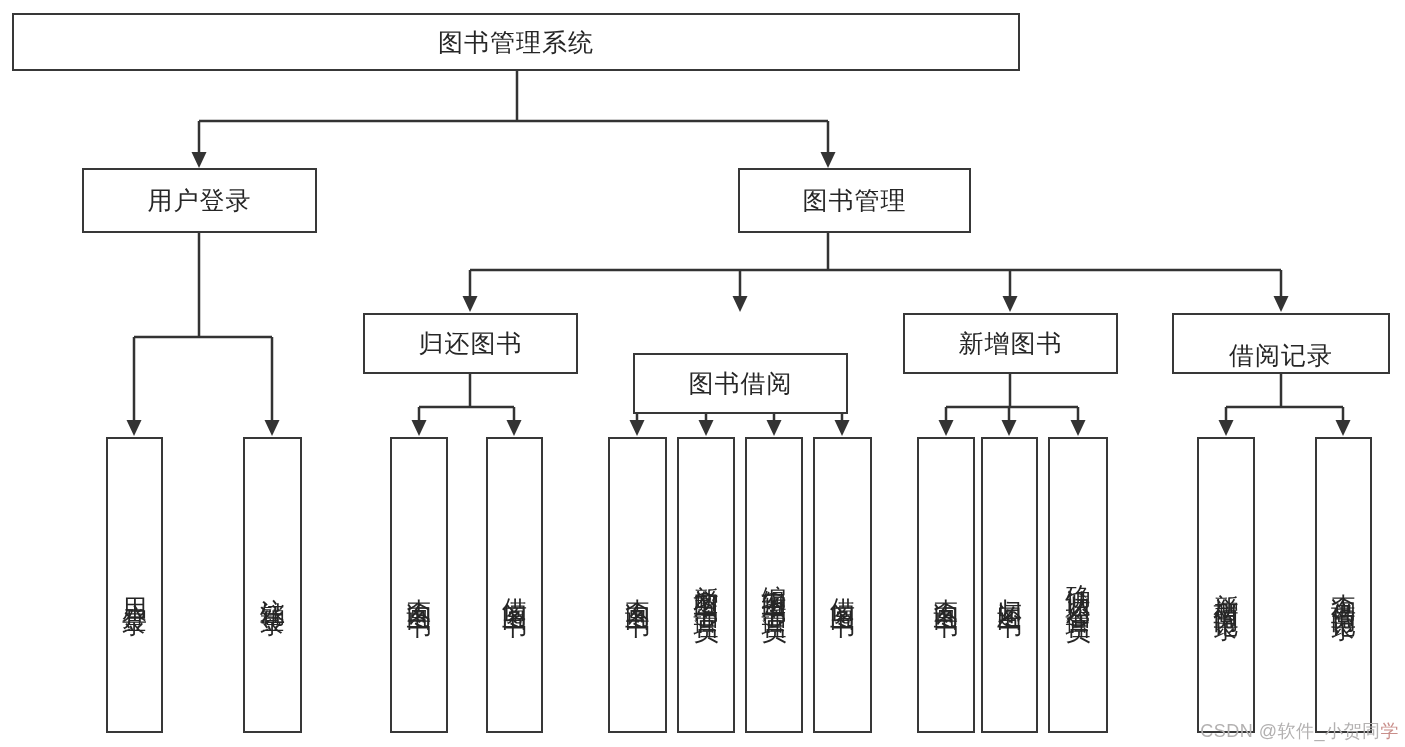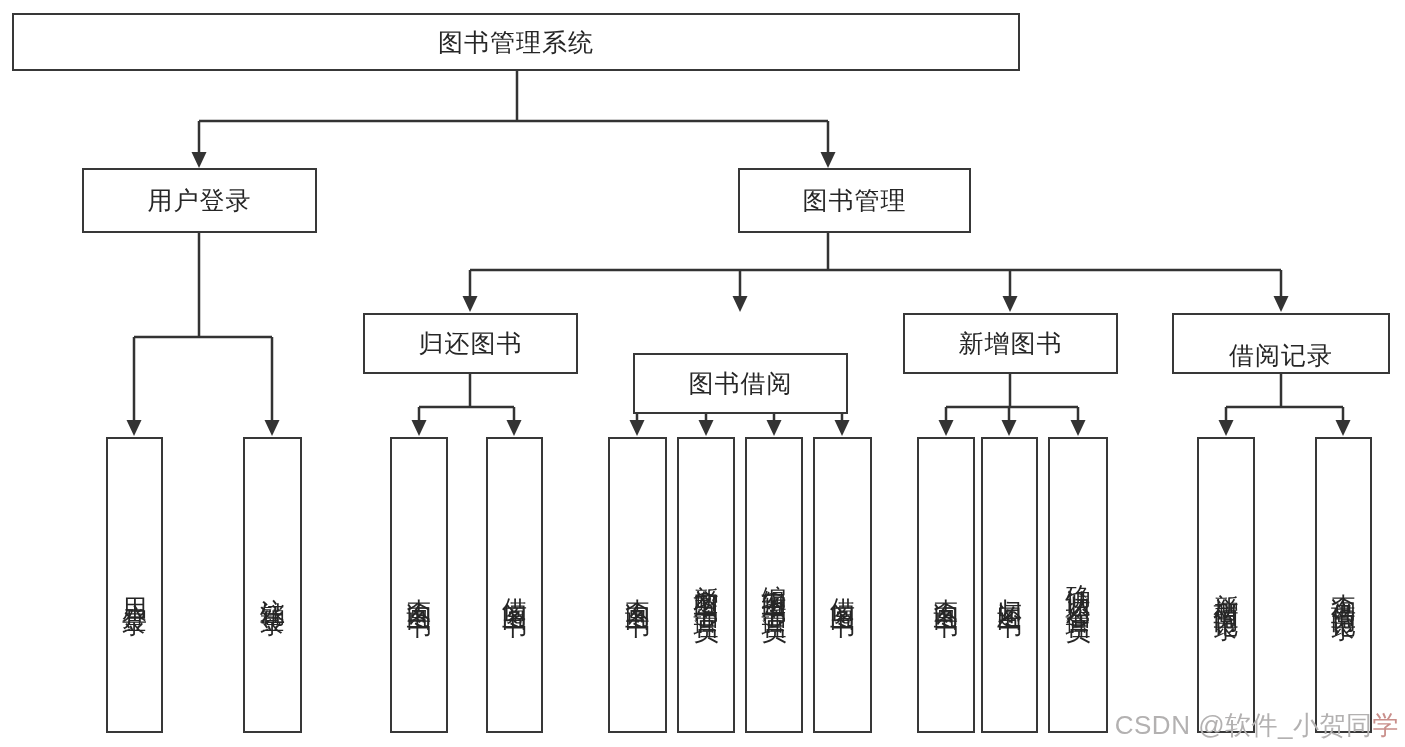--- a/index.html
+++ b/index.html
@@ -70,21 +70,21 @@
   #lf-cb-query   { left: 917px;  width: 58px; }
   #lf-cb-return  { left: 981px;  width: 57px; }
   #lf-cb-confirm { left: 1048px; width: 60px; }
   #lf-br-add     { left: 1197px; width: 58px; }
   #lf-br-query   { left: 1315px; width: 57px; }
 
   .watermark {
     position: absolute;
     right: 6px;
     bottom: 4px;
-    font-size: 26px;
+    font-size: 18px;
     color: #b3b1b1;
     white-space: nowrap;
     z-index: 3;
     letter-spacing: 0.5px;
   }
   .wm-accent { color: #c98f8b; }
 </style>
 </head>
 <body>
 

